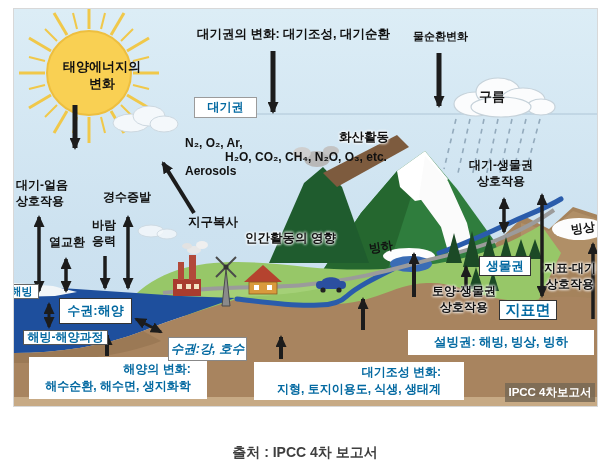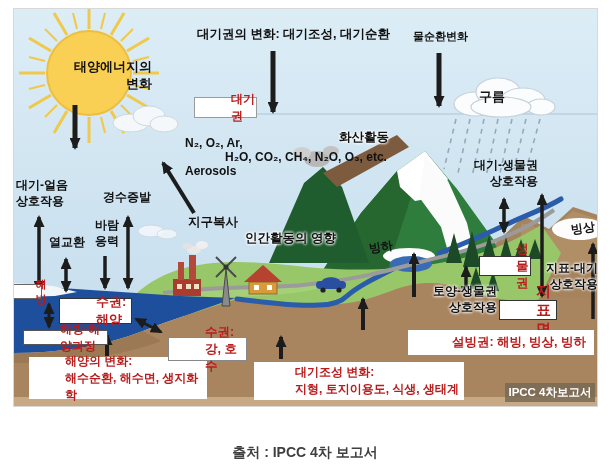--- a/index.html
+++ b/index.html
@@ -4,24 +4,24 @@
 <style>
   html,body{margin:0;padding:0;background:#fff;}
   body{width:610px;height:470px;overflow:hidden;
        font-family:"Liberation Sans","DejaVu Sans",sans-serif;}
   .stage{position:relative;width:610px;height:470px;background:#fff;}
   .figure{position:absolute;left:13px;top:8px;width:585px;height:399px;
           border:1px solid #d8d8d8;box-sizing:border-box;overflow:hidden;}
   .figure svg{position:absolute;left:0;top:0;}
   .lbl{position:absolute;white-space:pre-line;font-weight:bold;color:#111;
        font-size:12px;line-height:15px;}
-  .ctr{text-align:right;}
+  .ctr{text-align:center;}
   .wbox{position:absolute;background:#fff;display:flex;align-items:center;
-        justify-content:center;text-align:left;font-weight:bold;color:#b91c1c;
-        white-space:pre-line;box-sizing:border-box;padding-left:36px;}
+        justify-content:center;text-align:right;font-weight:bold;color:#0369a1;
+        white-space:pre-line;box-sizing:border-box;}
   .halo{text-shadow:0 0 3px #fff,0 0 3px #fff,0 0 3px #fff;}
   .tag{position:absolute;background:rgba(118,104,84,0.82);color:#fff;
        font-weight:bold;display:flex;align-items:center;justify-content:center;}
   .caption{position:absolute;left:0;top:444px;width:610px;text-align:center;
            font-weight:bold;font-size:14px;color:#3f3f3f;}
 </style>
 </head>
 <body>
 
 <div class="stage">
@@ -251,20 +251,20 @@
     <div class="lbl" style="left:355px;top:231px;transform:rotate(-9deg);">빙하</div>
     <div class="lbl" style="left:557px;top:212px;transform:rotate(-8deg);">빙상</div>
     <div class="wbox" style="left:465px;top:247px;width:52px;height:20px;font-size:12.5px;border:1px solid #333;">생물권</div>
     <div class="lbl ctr halo" style="left:417px;top:274px;width:66px;line-height:16px;">토양-생물권
 상호작용</div>
     <div class="lbl ctr halo" style="left:528px;top:251px;width:56px;line-height:16px;">지표-대기
 상호작용</div>
     <div class="wbox" style="left:485px;top:291px;width:58px;height:20px;font-size:15px;border:1px solid #333;">지표면</div>
     <div class="wbox" style="left:394px;top:321px;width:186px;height:25px;font-size:12.5px;">설빙권: 해빙, 빙상, 빙하</div>
 
-    <div class="wbox" style="left:154px;top:328px;width:79px;height:24px;font-size:12.5px;border:1px solid #888;">수권:강, 호수</div>
+    <div class="wbox" style="left:154px;top:328px;width:79px;height:24px;font-size:12.5px;border:1px solid #888;font-style:italic;">수권:강, 호수</div>
     <div class="wbox" style="left:240px;top:353px;width:210px;height:38px;font-size:12px;line-height:17px;">대기조성 변화:
 지형, 토지이용도, 식생, 생태계</div>
     <div class="tag" style="left:491px;top:374px;width:90px;height:19px;font-size:11.5px;">IPCC 4차보고서</div>
   </div>
 
   <div class="caption">출처 : IPCC 4차 보고서</div>
 </div>
 
 </body></html>

